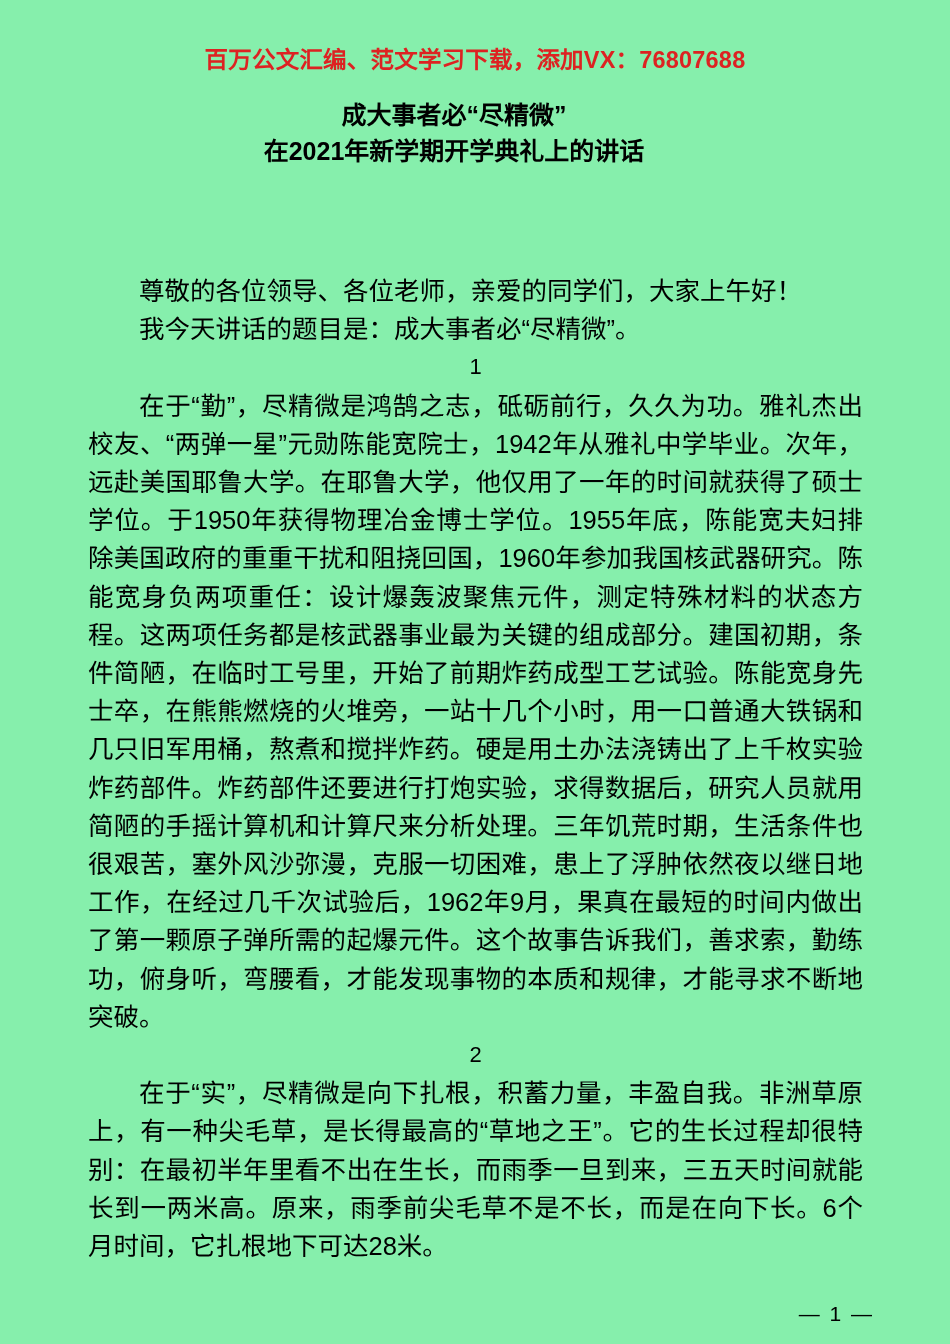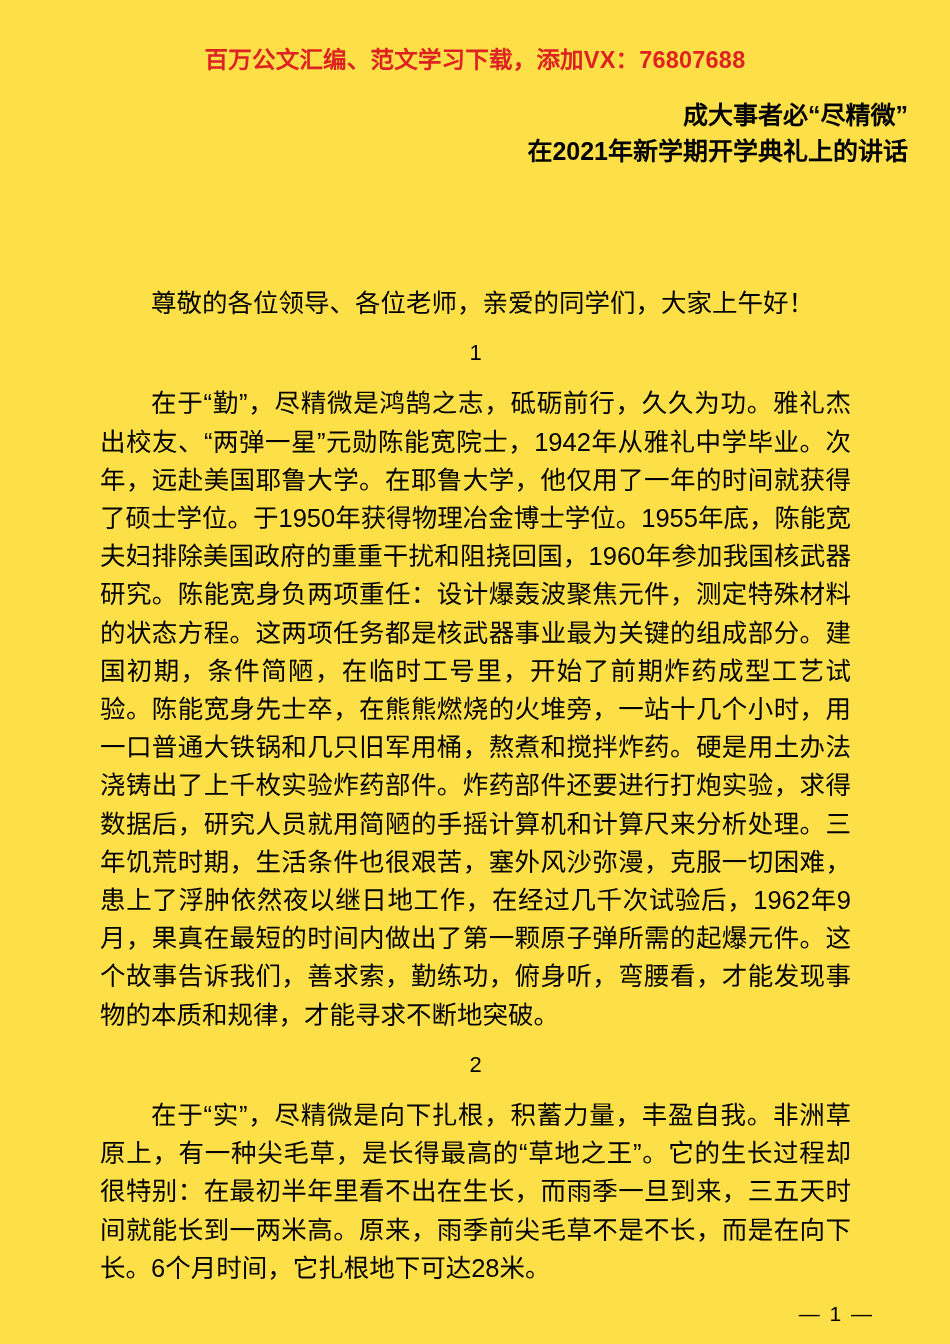--- a/index.html
+++ b/index.html
@@ -10,21 +10,21 @@
   }
   body {
     font-family: "Liberation Sans", "DejaVu Sans", sans-serif;
     color: #000000;
   }
   .page {
     position: relative;
     width: 950px;
     height: 1344px;
     margin: 0 auto;
-    background: #fde047;
+    background: #86efac;
     box-sizing: border-box;
     overflow: hidden;
   }
 
   
   .promo-banner {
     position: absolute;
     top: 41px;
     left: 0;
     width: 950px;
@@ -35,21 +35,21 @@
     letter-spacing: 0.2px;
     white-space: nowrap;
   }
 
   
   .title-block {
     position: absolute;
     top: 97px;
     left: 0;
     width: 908px;
-    text-align: right;
+    text-align: center;
   }
   .title-line {
     font-size: 25px;
     font-weight: bold;
     line-height: 36px;
     white-space: nowrap;
   }
 
   
   .body-area {
@@ -57,21 +57,21 @@
     top: 272px;
     left: 88px;
     width: 775px;
   }
   .para {
     font-size: 25.5px;
     line-height: 38.2px;
     text-align: justify;
     text-justify: inter-ideograph;
     text-indent: 2em;
-    margin: 12px;
+    margin: 0;
     word-break: break-all;
   }
   .para.nojustify {
     text-align: left;
   }
   .section-number {
     font-size: 22px;
     line-height: 38.2px;
     text-align: center;
     text-indent: 0;
@@ -96,20 +96,21 @@
   <div class="promo-banner">百万公文汇编、范文学习下载，添加VX：76807688</div>
 
   <div class="title-block">
     <div class="title-line">成大事者必“尽精微”</div>
     <div class="title-line">在2021年新学期开学典礼上的讲话</div>
   </div>
 
   <div class="body-area">
 
     <p class="para nojustify">尊敬的各位领导、各位老师，亲爱的同学们，大家上午好！</p>
+    <p class="para nojustify">我今天讲话的题目是：成大事者必“尽精微”。</p>
 
     <p class="section-number">1</p>
     <p class="para">在于“勤”，尽精微是鸿鹄之志，砥砺前行，久久为功。雅礼杰出校友、“两弹一星”元勋陈能宽院士，1942年从雅礼中学毕业。次年，远赴美国耶鲁大学。在耶鲁大学，他仅用了一年的时间就获得了硕士学位。于1950年获得物理冶金博士学位。1955年底，陈能宽夫妇排除美国政府的重重干扰和阻挠回国，1960年参加我国核武器研究。陈能宽身负两项重任：设计爆轰波聚焦元件，测定特殊材料的状态方程。这两项任务都是核武器事业最为关键的组成部分。建国初期，条件简陋，在临时工号里，开始了前期炸药成型工艺试验。陈能宽身先士卒，在熊熊燃烧的火堆旁，一站十几个小时，用一口普通大铁锅和几只旧军用桶，熬煮和搅拌炸药。硬是用土办法浇铸出了上千枚实验炸药部件。炸药部件还要进行打炮实验，求得数据后，研究人员就用简陋的手摇计算机和计算尺来分析处理。三年饥荒时期，生活条件也很艰苦，塞外风沙弥漫，克服一切困难，患上了浮肿依然夜以继日地工作，在经过几千次试验后，1962年9月，果真在最短的时间内做出了第一颗原子弹所需的起爆元件。这个故事告诉我们，善求索，勤练功，俯身听，弯腰看，才能发现事物的本质和规律，才能寻求不断地突破。</p>
 
     <p class="section-number">2</p>
     <p class="para">在于“实”，尽精微是向下扎根，积蓄力量，丰盈自我。非洲草原上，有一种尖毛草，是长得最高的“草地之王”。它的生长过程却很特别：在最初半年里看不出在生长，而雨季一旦到来，三五天时间就能长到一两米高。原来，雨季前尖毛草不是不长，而是在向下长。6个月时间，它扎根地下可达28米。</p>
 
   </div>
 
   <div class="page-footer">— 1 —</div>

